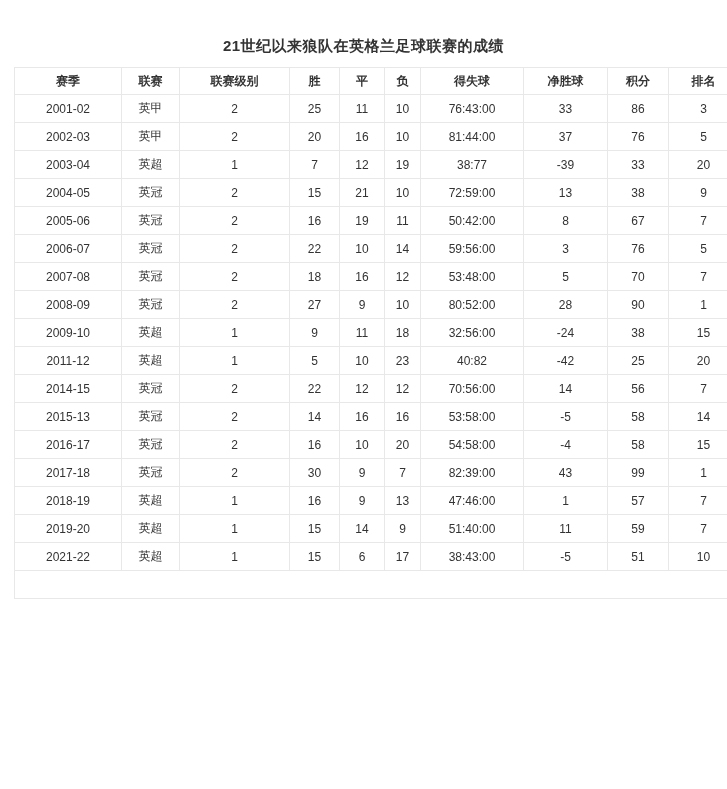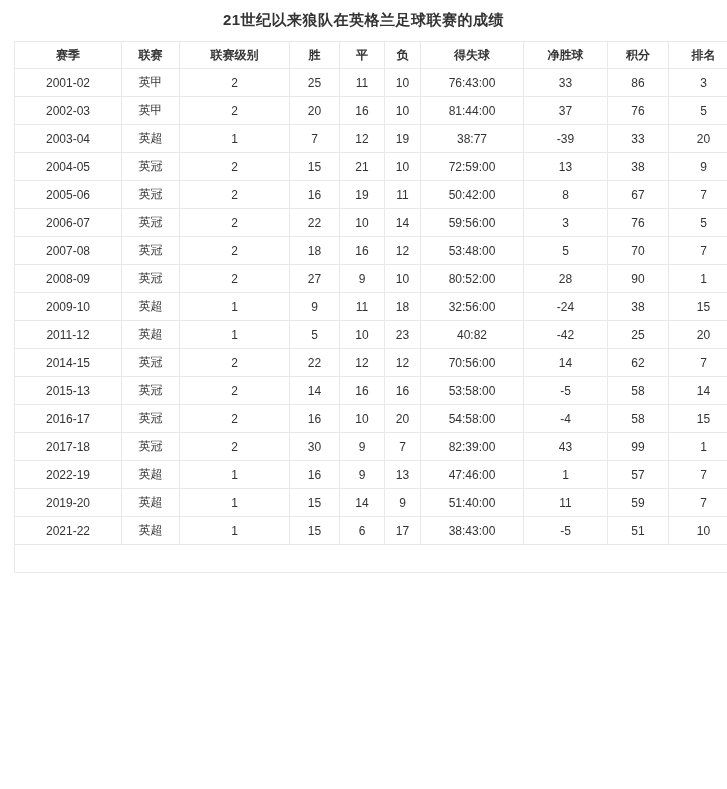--- a/index.html
+++ b/index.html
@@ -11,20 +11,21 @@
     font-family: "Liberation Sans", "DejaVu Sans", sans-serif;
   }
   .page-title {
     padding-top: 11px;
     height: 41px;
     text-align: center;
     font-size: 15px;
     font-weight: bold;
     color: #333333;
     letter-spacing: 0.5px;
+    margin-top: 26px;
   }
   table.results {
     border-collapse: collapse;
     table-layout: fixed;
     width: 724px;
     margin-left: 14px;
   }
   table.results th,
   table.results td {
     border: 1px solid #e8e8e8;
@@ -204,21 +205,21 @@
       </tr>
       <tr>
         <td>2014-15</td>
         <td>英冠</td>
         <td>2</td>
         <td>22</td>
         <td>12</td>
         <td>12</td>
         <td>70:56:00</td>
         <td>14</td>
-        <td>62</td>
+        <td>56</td>
         <td>7</td>
       </tr>
       <tr>
         <td>2015-13</td>
         <td>英冠</td>
         <td>2</td>
         <td>14</td>
         <td>16</td>
         <td>16</td>
         <td>53:58:00</td>
@@ -244,21 +245,21 @@
         <td>2</td>
         <td>30</td>
         <td>9</td>
         <td>7</td>
         <td>82:39:00</td>
         <td>43</td>
         <td>99</td>
         <td>1</td>
       </tr>
       <tr>
-        <td>2022-19</td>
+        <td>2018-19</td>
         <td>英超</td>
         <td>1</td>
         <td>16</td>
         <td>9</td>
         <td>13</td>
         <td>47:46:00</td>
         <td>1</td>
         <td>57</td>
         <td>7</td>
       </tr>

